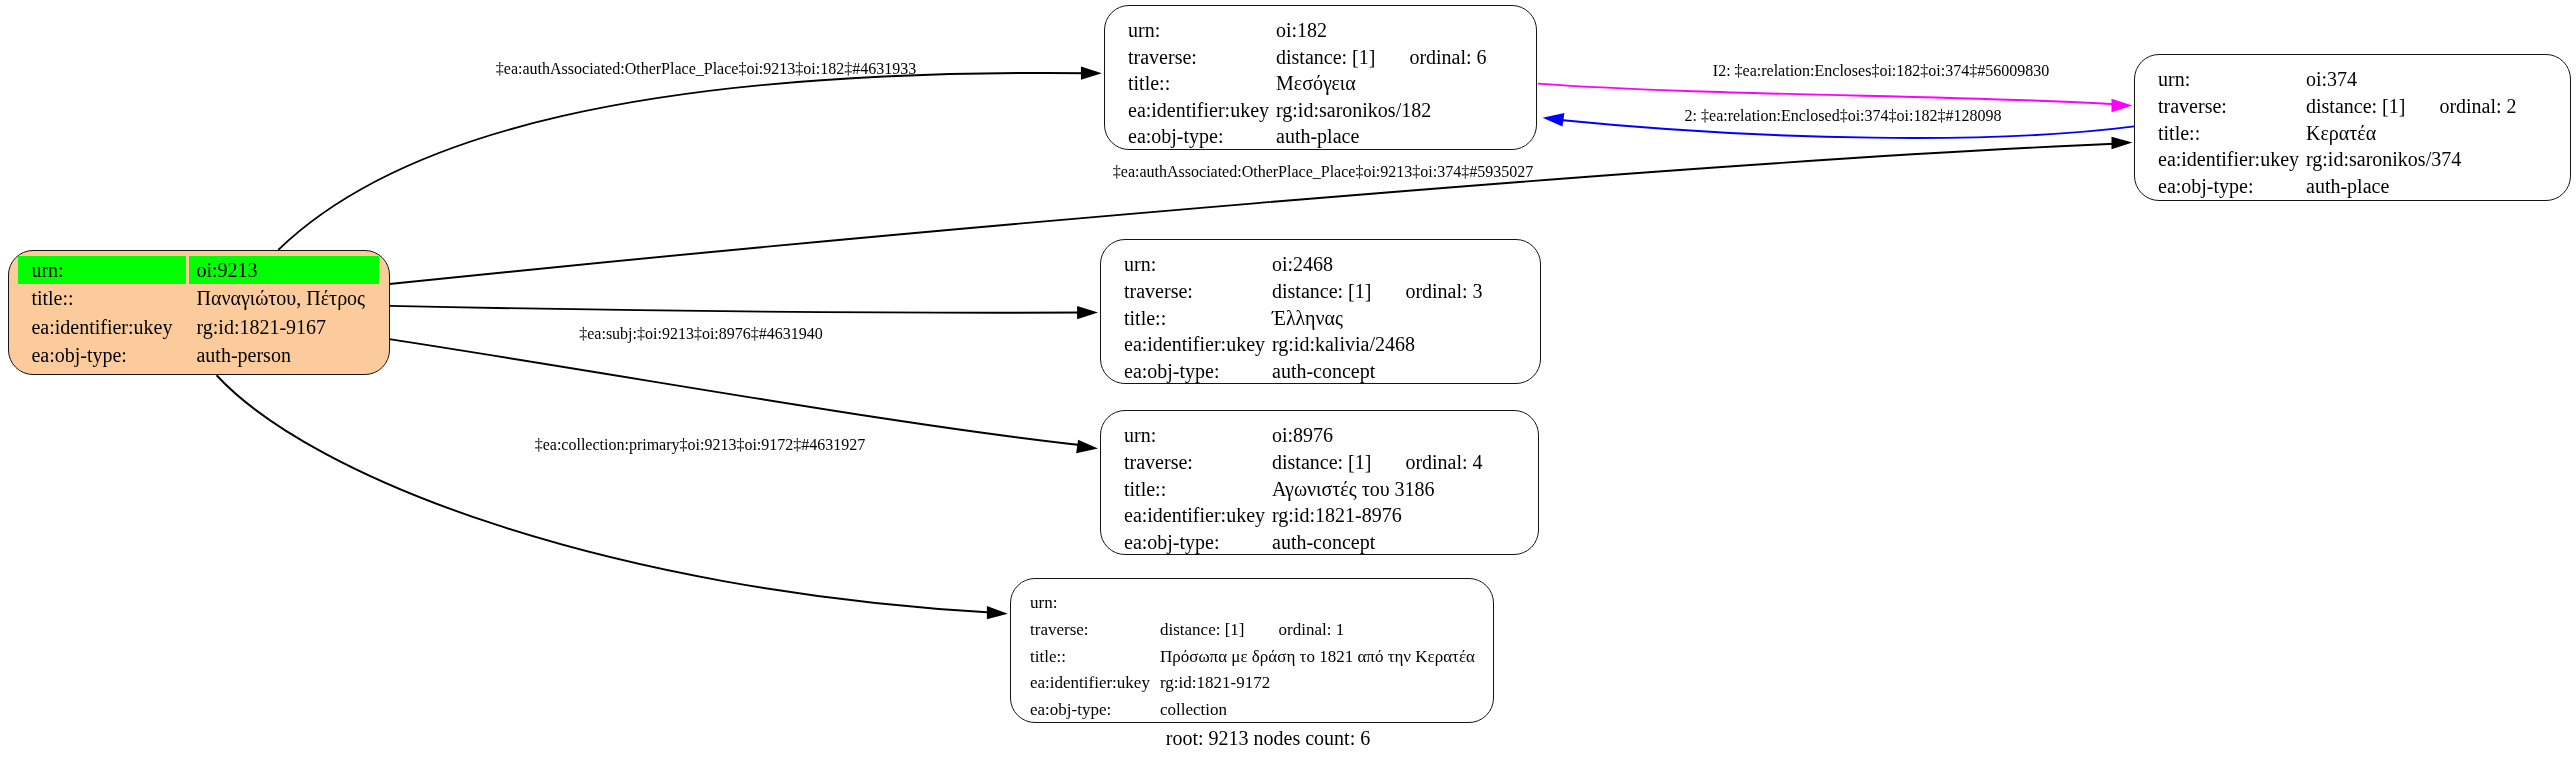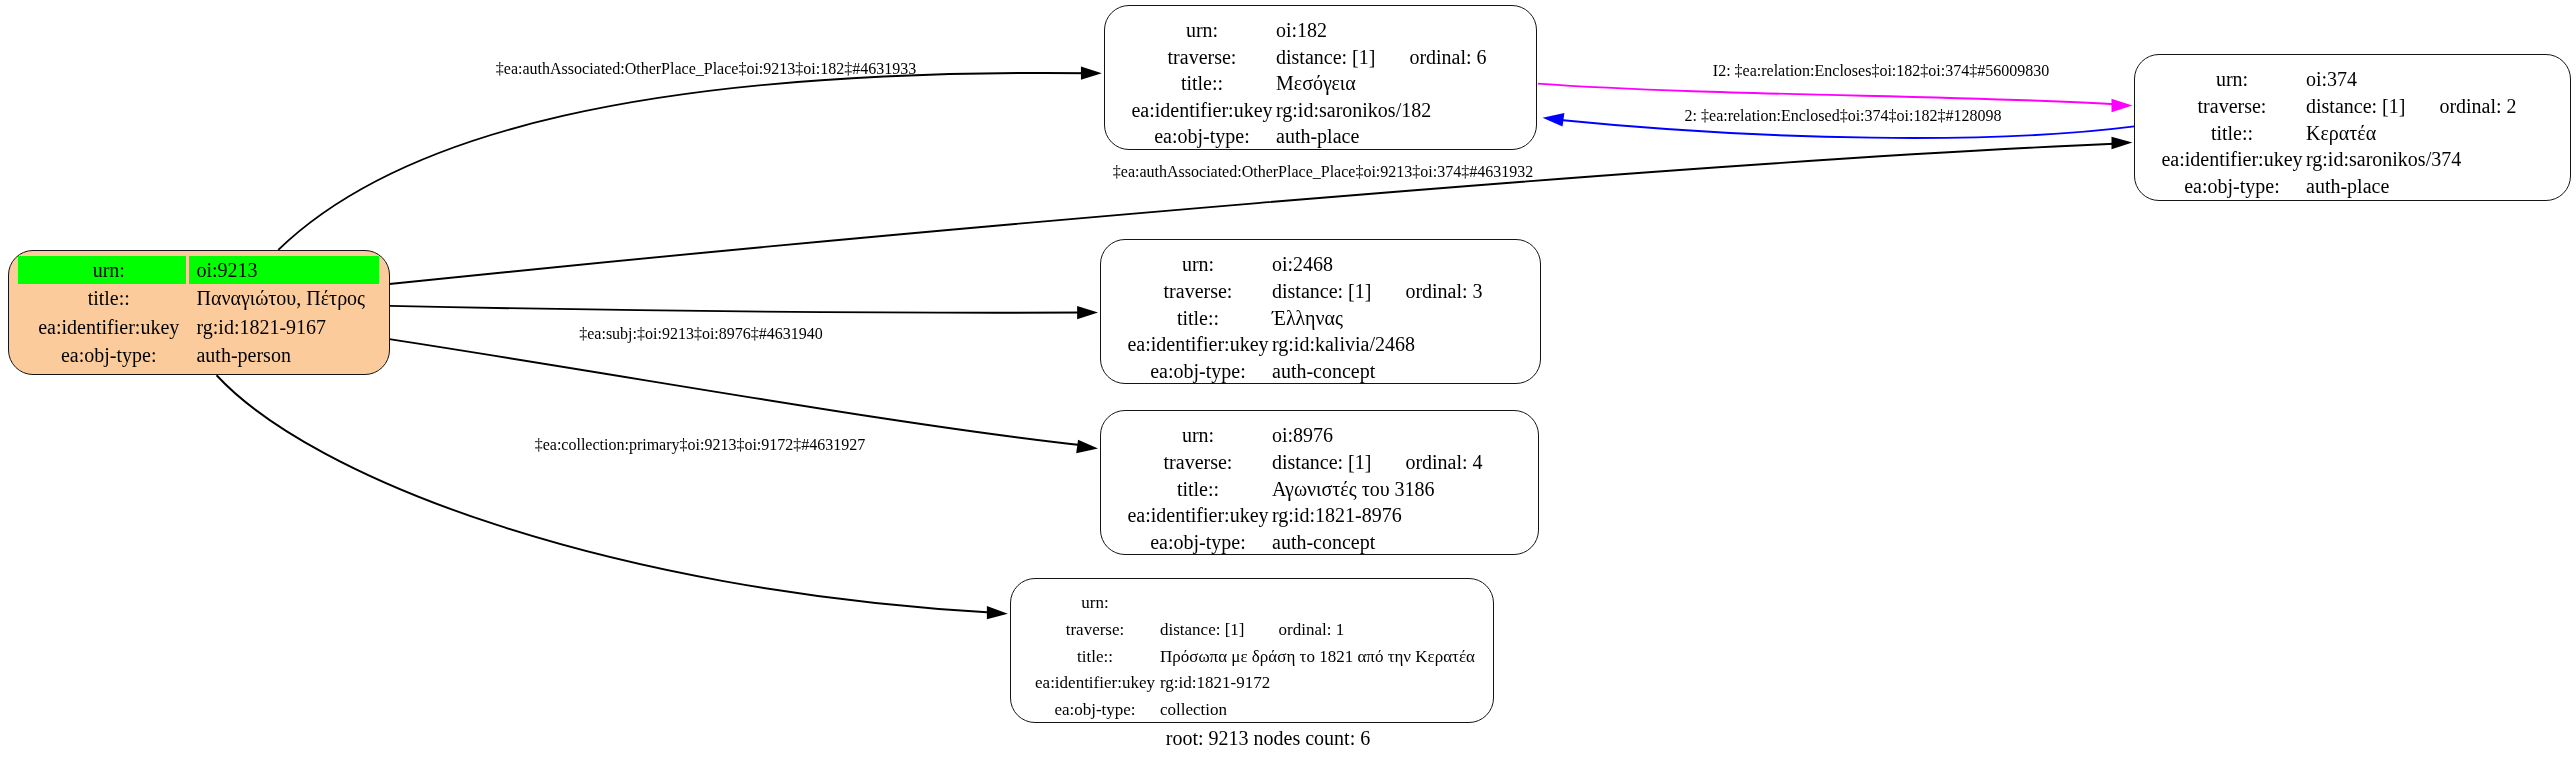--- a/index.html
+++ b/index.html
@@ -29,21 +29,20 @@
   .gnode .row {
     display: flex;
     line-height: 26.6px;
     white-space: nowrap;
   }
   .gnode .lbl {
     flex: none;
     width: 171px;
     padding-left: 23px;
     box-sizing: border-box;
-    text-align: center;
   }
   .gnode .val {
     flex: 1;
     display: flex;
     gap: 34px;
     padding-right: 9.5px;
   }
   
   .gnode.root {
     background: #FBCB9C;
@@ -94,21 +93,21 @@
     <polygon points="1061,646 1039,638 1039,652" fill="#000000"></polygon>
 
     <path d="M 1619,88 C 1800,101 2080,100 2231,110" fill="none" stroke="#FF00FF" stroke-width="2"></path>
     <polygon points="2245,111 2223,104 2223,118" fill="#FF00FF"></polygon>
 
     <path d="M 2247,133 C 2100,152 1860,148 1640,126" fill="none" stroke="#0000FF" stroke-width="2"></path>
     <polygon points="1624,124 1647,119 1645,133" fill="#0000FF"></polygon>
   </svg>
 
   <div class="edge-label" style="left:706px; top:57px;">‡ea:authAssociated:OtherPlace_Place‡oi:9213‡oi:182‡#4631933</div>
-  <div class="edge-label" style="left:1323px; top:160px;">‡ea:authAssociated:OtherPlace_Place‡oi:9213‡oi:374‡#4631932</div>
+  <div class="edge-label" style="left:1323px; top:160px;">‡ea:authAssociated:OtherPlace_Place‡oi:9213‡oi:374‡#5935027</div>
   <div class="edge-label" style="left:701px; top:322px;">‡ea:subj:‡oi:9213‡oi:8976‡#4631940</div>
   <div class="edge-label" style="left:700px; top:433px;">‡ea:collection:primary‡oi:9213‡oi:9172‡#4631927</div>
   <div class="edge-label" style="left:1881px; top:59px;">I2: ‡ea:relation:Encloses‡oi:182‡oi:374‡#56009830</div>
   <div class="edge-label" style="left:1843px; top:104px;">2: ‡ea:relation:Enclosed‡oi:374‡oi:182‡#128098</div>
 
   <div class="gnode root" style="left:7.6px; top:250px; width:382px; height:125px;">
     <div class="row hl">
       <span class="lbl">urn:</span>
       <span class="val">
           <span>oi:9213</span>

